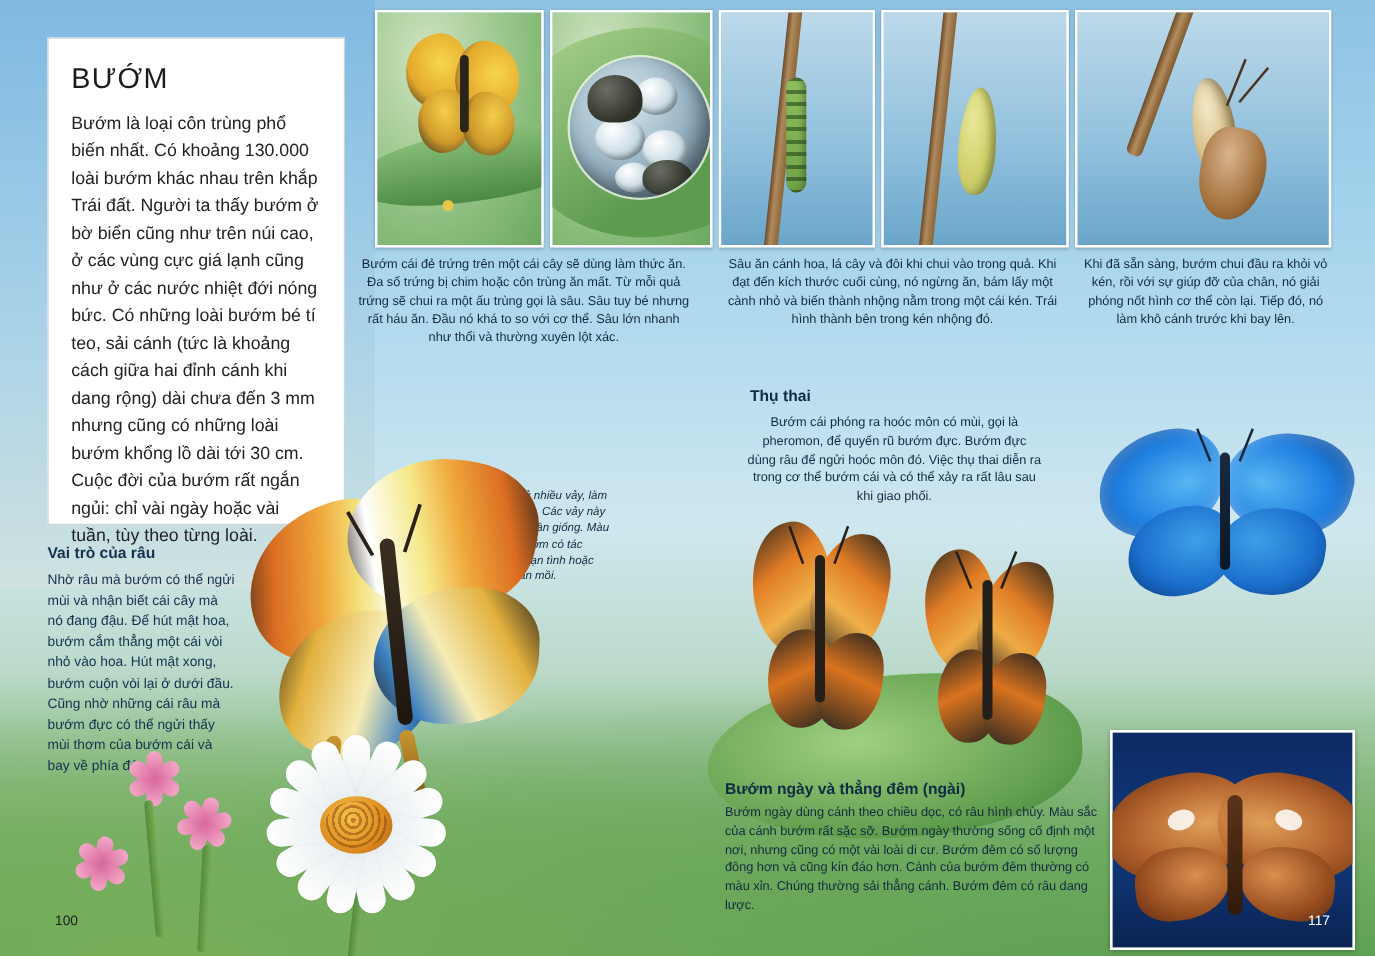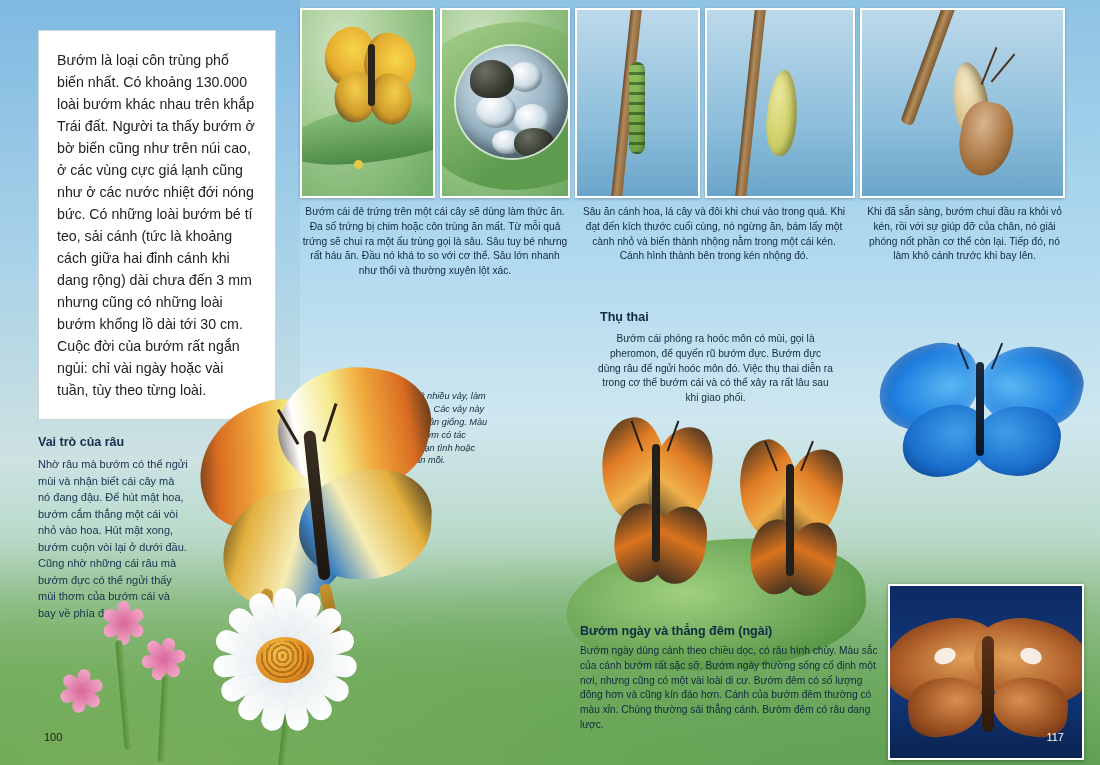--- a/index.html
+++ b/index.html
@@ -192,20 +192,21 @@
 </style>
 </head>
 <body>
 
 <div id="page">
 
   <div class="sky-left"></div>
   <div class="meadow"></div>
 
   <div class="panel-main">
+    <h1>BƯỚM</h1>
     <p>Bướm là loại côn trùng phổ biến nhất. Có khoảng 130.000 loài bướm khác nhau trên khắp Trái đất. Người ta thấy bướm ở bờ biển cũng như trên núi cao, ở các vùng cực giá lạnh cũng như ở các nước nhiệt đới nóng bức. Có những loài bướm bé tí teo, sải cánh (tức là khoảng cách giữa hai đỉnh cánh khi dang rộng) dài chưa đến 3 mm nhưng cũng có những loài bướm khổng lồ dài tới 30 cm. Cuộc đời của bướm rất ngắn ngủi: chỉ vài ngày hoặc vài tuần, tùy theo từng loài.</p>
   </div>
 
   <div class="panel-sub">
     <h2>Vai trò của râu</h2>
     <p>Nhờ râu mà bướm có thể ngửi mùi và nhận biết cái cây mà nó đang đậu. Để hút mật hoa, bướm cắm thẳng một cái vòi nhỏ vào hoa. Hút mật xong, bướm cuộn vòi lại ở dưới đầu. Cũng nhờ những cái râu mà bướm đực có thể ngửi thấy mùi thơm của bướm cái và bay về phía đó.</p>
   </div>
 
   <div class="frame" id="ph1">
     <div class="leafbg"></div>
@@ -249,25 +250,25 @@
 
   <div class="frame" id="ph5">
     <div class="skybg"></div>
     <div style="position:absolute;left:60px;top:-12px;width:13px;height:130px;background:linear-gradient(90deg,#6a4a2a,#b48d5b 45%,#7d5a31);transform:rotate(20deg);border-radius:5px;"></div>
     <div class="chrys2" style="left:92px;top:52px;"></div>
     <div style="position:absolute;left:98px;top:92px;width:52px;height:74px;background:radial-gradient(ellipse at 40% 30%, #d9b58e, #a4713d 60%, #63401f 100%);border-radius:40% 45% 55% 50%;transform:rotate(10deg);"></div>
     <div style="position:absolute;left:126px;top:36px;width:2px;height:40px;background:#4a3321;transform:rotate(22deg);"></div>
     <div style="position:absolute;left:140px;top:40px;width:2px;height:36px;background:#4a3321;transform:rotate(40deg);"></div>
   </div>
 
-  <div class="cap" id="cap-eggs" style="left:300px; top:205px; width:270px;">Bướm cái đẻ trứng trên một cái cây sẽ dùng làm thức ăn. Đa số trứng bị chim hoặc côn trùng ăn mất. Từ mỗi quả trứng sẽ chui ra một ấu trùng gọi là sâu. Sâu tuy bé nhưng rất háu ăn. Đầu nó khá to so với cơ thể. Sâu lớn nhanh như thổi và thường xuyên lột xác.</div>
-
-  <div class="cap" id="cap-cater" style="left:580px; top:205px; width:268px;">Sâu ăn cánh hoa, lá cây và đôi khi chui vào trong quả. Khi đạt đến kích thước cuối cùng, nó ngừng ăn, bám lấy một cành nhỏ và biến thành nhộng nằm trong một cái kén. Cánh hình thành bên trong kén nhộng đó.</div>
-
-  <div class="cap" id="cap-emerge" style="left:862px; top:205px; width:205px;">Khi đã sẵn sàng, bướm chui đầu ra khỏi vỏ kén, rồi với sự giúp đỡ của chân, nó giải phóng nốt phần cơ thể còn lại. Tiếp đó, nó làm khô cánh trước khi bay lên.</div>
+  <div class="cap" id="cap-eggs" style="left:284px; top:205px; width:270px;">Bướm cái đẻ trứng trên một cái cây sẽ dùng làm thức ăn. Đa số trứng bị chim hoặc côn trùng ăn mất. Từ mỗi quả trứng sẽ chui ra một ấu trùng gọi là sâu. Sâu tuy bé nhưng rất háu ăn. Đầu nó khá to so với cơ thể. Sâu lớn nhanh như thổi và thường xuyên lột xác.</div>
+
+  <div class="cap" id="cap-cater" style="left:580px; top:205px; width:268px;">Sâu ăn cánh hoa, lá cây và đôi khi chui vào trong quả. Khi đạt đến kích thước cuối cùng, nó ngừng ăn, bám lấy một cành nhỏ và biến thành nhộng nằm trong một cái kén. Trái hình thành bên trong kén nhộng đó.</div>
+
+  <div class="cap" id="cap-emerge" style="left:862px; top:205px; width:205px;">Khi đã sẵn sàng, bướm chui đầu ra khỏi vỏ kén, rồi với sự giúp đỡ của chân, nó giải phóng nốt hình cơ thể còn lại. Tiếp đó, nó làm khô cánh trước khi bay lên.</div>
 
   <div class="cap-title" style="position:absolute;left:600px;top:310px;width:230px;">Thụ thai</div>
   <div class="cap" style="left:598px;top:332px;width:235px;">Bướm cái phóng ra hoóc môn có mùi, gọi là pheromon, để quyến rũ bướm đực. Bướm đực dùng râu để ngửi hoóc môn đó. Việc thụ thai diễn ra trong cơ thể bướm cái và có thể xảy ra rất lâu sau khi giao phối.</div>
 
   <div class="cap left cap-small cap-italic" style="left:358px;top:390px;width:130px;">Cánh bướm phủ nhiều vảy, làm tăng ánh lấp lánh. Các vảy này mang dấu hiệu thân giống. Màu sắc của cánh bướm có tác dụng quyến rũ bạn tình hoặc cảnh báo kẻ săn mồi.</div>
 
   <div class="bfly" id="morpho" style="left:876px;top:340px;width:210px;height:175px;">
     <div class="wing" style="left:2px;top:6px;width:102px;height:82px;background:radial-gradient(ellipse at 70% 55%, #58b6f2 0%, #1f7fe0 55%, #0d3f88 100%);transform:rotate(-14deg);box-shadow:inset 0 0 14px rgba(255,255,255,.35);"></div>
     <div class="wing" style="left:104px;top:6px;width:102px;height:82px;background:radial-gradient(ellipse at 30% 55%, #58b6f2 0%, #1f7fe0 55%, #0d3f88 100%);transform:rotate(14deg);box-shadow:inset 0 0 14px rgba(255,255,255,.35);"></div>
     <div class="wing" style="left:26px;top:66px;width:86px;height:70px;background:radial-gradient(ellipse at 65% 40%, #3f9fe8 0%, #1a6fcc 60%, #0b357a 100%);transform:rotate(-8deg);"></div>

